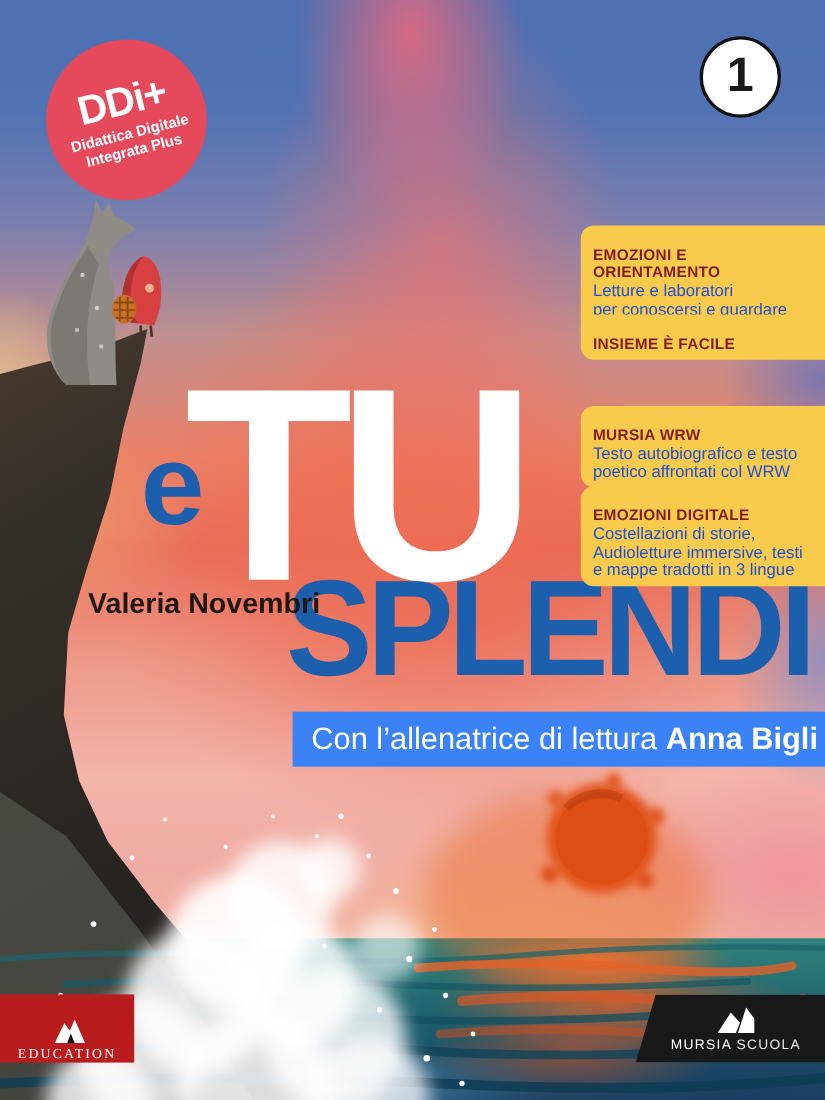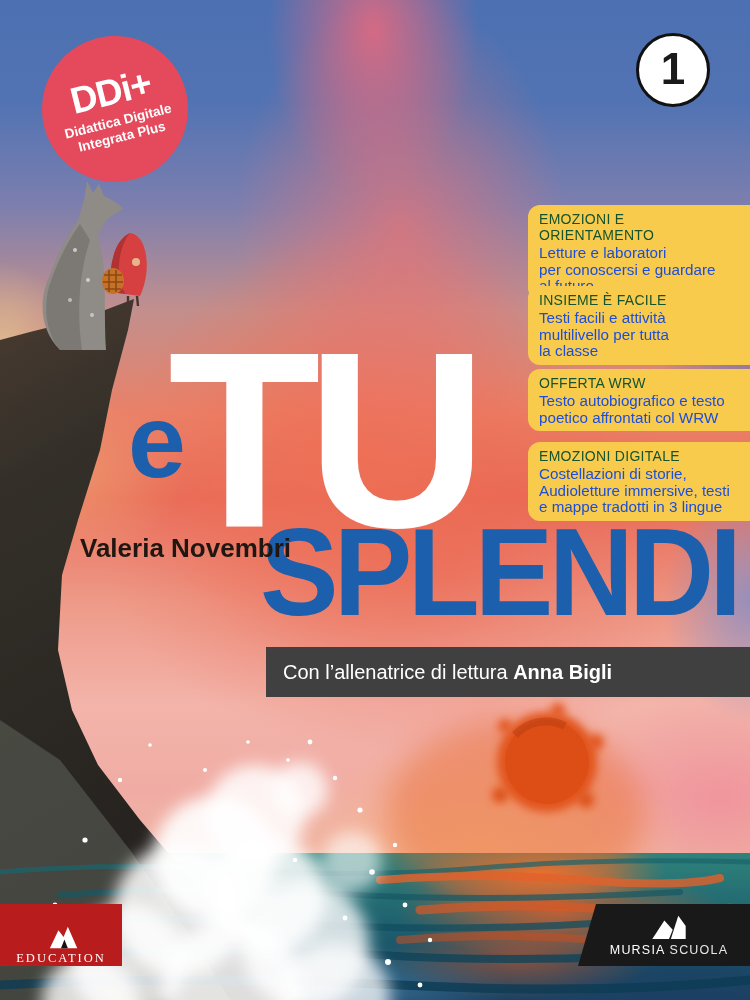--- a/index.html
+++ b/index.html
@@ -55,27 +55,27 @@
   .title-e{position:absolute;left:128px;top:389px;font-size:104px;font-weight:700;color:#1B5FAD;line-height:1;}
   .title-tu{position:absolute;left:168px;top:316px;font-size:250px;font-weight:700;color:#fff;line-height:1;letter-spacing:-14px;}
   .title-splendi{position:absolute;left:260px;top:510px;font-size:124px;font-weight:700;color:#1B5FAD;line-height:1;letter-spacing:-5px;transform:scaleX(.95);transform-origin:left top;white-space:nowrap;}
   
   .authors{position:absolute;left:80px;top:534px;font-size:26px;font-weight:700;color:#211712;line-height:29px;}
   
   .feature-box{
     position:absolute;left:528px;width:222px;box-sizing:border-box;
     background:#F9CB4D;border-radius:12px 0 0 12px;padding:6px 8px 5px 11px;
   }
-  .feature-box h3{margin:0 0 2px 0;font-size:14px;line-height:16px;font-weight:400;color:#14532d;letter-spacing:.3px;}
+  .feature-box h3{margin:12px 0 2px 0;font-size:14px;line-height:16px;font-weight:700;color:#7f1d1d;letter-spacing:.3px;}
   .feature-box p{margin:0;font-size:15.2px;line-height:16.5px;color:#1d4ed8;white-space:pre-line;}
   .fb0{top:205px;} .fb1{top:286px;} .fb2{top:369px;} .fb3{top:442px;}
   
   .banner{
-    position:absolute;left:266px;top:647px;width:484px;height:50px;background:#404040;
-    color:#fff;font-size:20px;display:flex;align-items:center;padding-left:17px;box-sizing:border-box;white-space:pre;text-align:right;
+    position:absolute;left:266px;top:647px;width:484px;height:50px;background:#3b82f6;
+    color:#fff;font-size:28px;display:flex;align-items:center;padding-left:17px;box-sizing:border-box;white-space:pre;text-align:right;
   }
   .banner b{font-weight:700;}
   
   .pub-education{
     position:absolute;left:0;top:904px;width:122px;height:62px;background:#b91c1c;
     display:flex;flex-direction:column;align-items:center;justify-content:flex-end;gap:2px;
   }
   .pub-education .label{font-family:"Liberation Serif",serif;font-size:12.5px;letter-spacing:2px;color:#fff;}
   .pub-mursia{
     position:absolute;left:578px;top:904px;width:172px;height:62px;background:#191919;
@@ -220,26 +220,23 @@
   </div>
 
   <div class="feature-box fb0">
     <h3>EMOZIONI E ORIENTAMENTO</h3>
     <p>Letture e laboratori
 per conoscersi e guardare
 al futuro</p>
   </div>
   <div class="feature-box fb1">
     <h3>INSIEME È FACILE</h3>
-    <p>Testi facili e attività
-multilivello per tutta
-la classe</p>
   </div>
   <div class="feature-box fb2">
-    <h3>OFFERTA WRW</h3>
+    <h3>MURSIA WRW</h3>
     <p>Testo autobiografico e testo
 poetico affrontati col WRW</p>
   </div>
   <div class="feature-box fb3">
     <h3>EMOZIONI DIGITALE</h3>
     <p>Costellazioni di storie,
 Audioletture immersive, testi
 e mappe tradotti in 3 lingue</p>
   </div>
 

